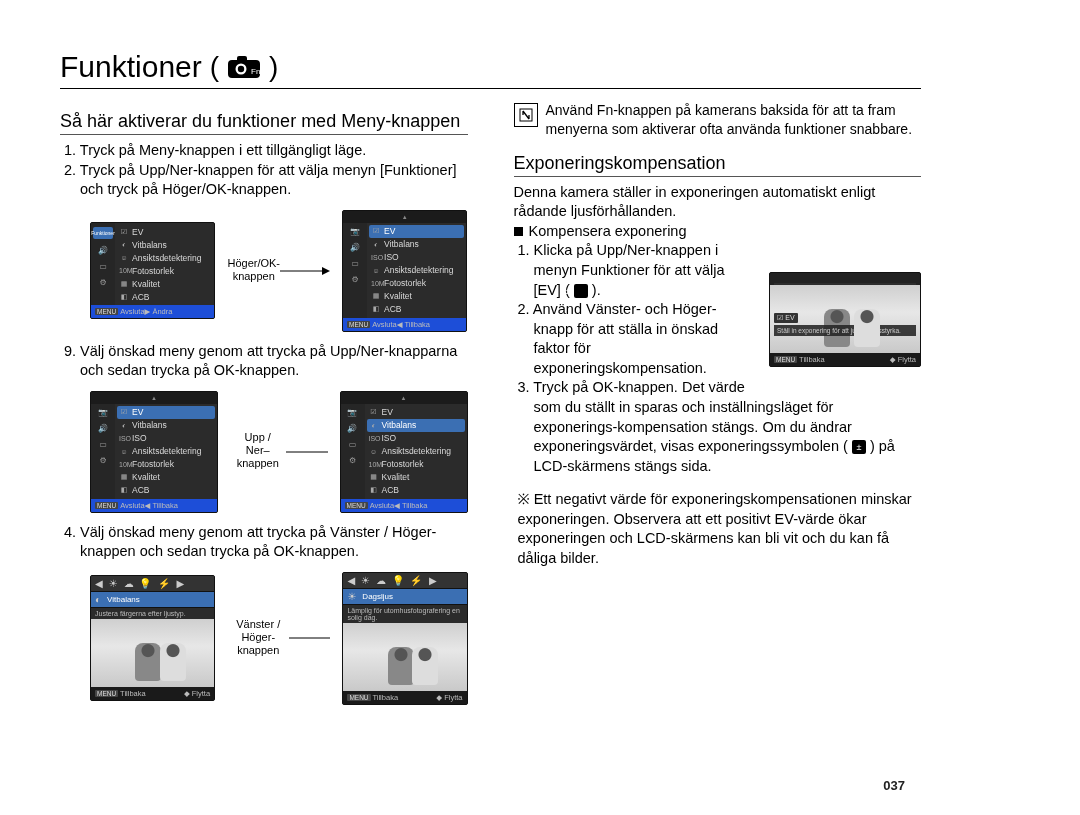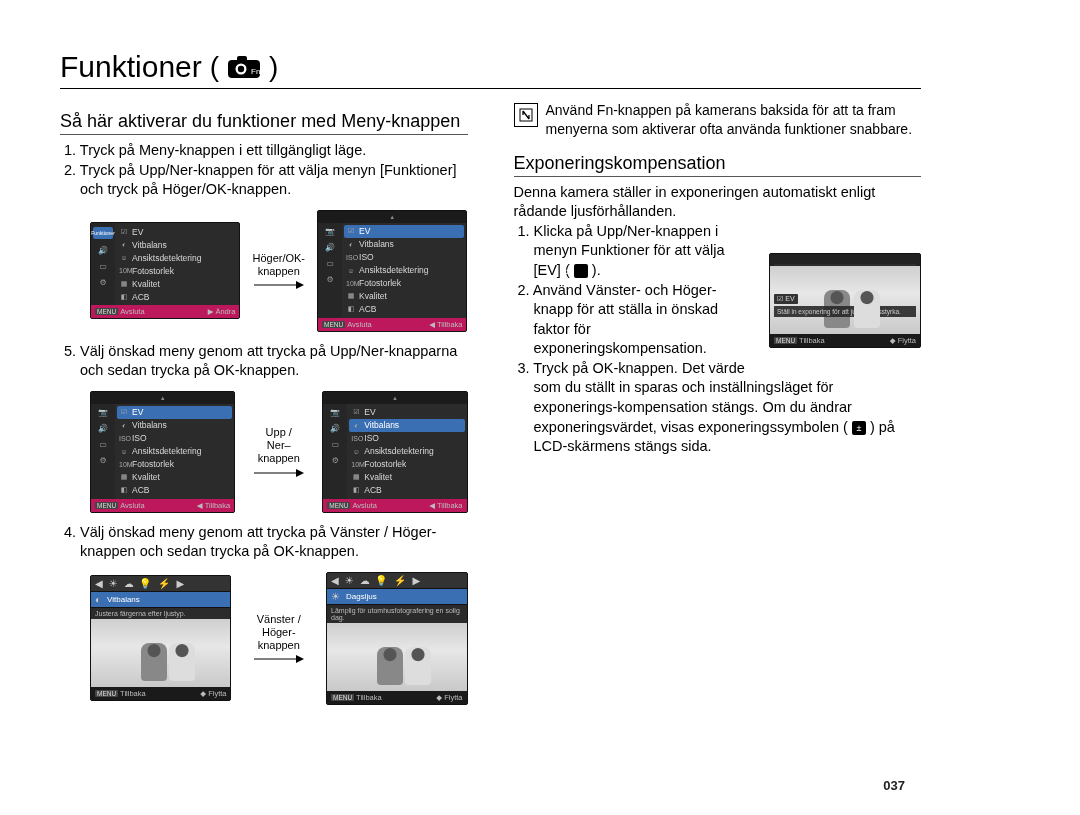--- a/index.html
+++ b/index.html
@@ -12,36 +12,36 @@
   .columns{display:flex;gap:46px;margin-top:12px}
   .col{flex:1;min-width:0}
   .sub{font-size:18px;border-bottom:1px solid #555;display:block;padding-bottom:2px;margin-top:10px;margin-bottom:6px}
   .text,.ol-text{font-size:14.5px;line-height:1.35}
   .ind{padding-left:20px;text-indent:-16px}
   .ind-fix{padding-left:20px}
   .bullet-sq::before{content:"";display:inline-block;width:9px;height:9px;background:#000;margin-right:6px;position:relative;top:0}
   .callout{display:flex;gap:8px;font-size:14px;line-height:1.35;margin-bottom:14px}
   .callout .box{border:1px solid #000;width:22px;height:22px;display:flex;align-items:center;justify-content:center;flex:0 0 22px;margin-top:2px}
   .imgrow{display:flex;align-items:center;gap:12px;margin:10px 0 10px 30px}
-  .arrow-col{display:flex;flex-direction:column;align-items:center;font-size:11px;line-height:1.2}
+  .arrow-col{display:flex;flex-direction:row;align-items:center;font-size:11px;line-height:1.2}
   .arrow-col .lbl{margin-bottom:2px;text-align:center}
   .arrow-col svg{display:block}
   
   .menu{width:150px;background:#2b2b2b;color:#d9d9d9;font-size:8.5px;border:1px solid #111;border-radius:2px;overflow:hidden}
   .menu .topbar{background:#1b1b1b;height:12px;display:flex;align-items:center;justify-content:center;color:#bfbfbf;font-size:8px}
   .menu .topbar::after{content:"▲";font-size:6px;color:#888}
   .menu .body{display:flex}
   .menu .side{width:24px;background:#262626;display:flex;flex-direction:column;align-items:center;padding:4px 0;gap:6px}
   .menu .side .ico{width:14px;height:10px;display:flex;align-items:center;justify-content:center;color:#999;font-size:8px}
   .menu .side .ico.hl{background:#3b6fb3;color:#fff;border-radius:2px;width:20px;height:12px}
   .menu .list{flex:1;padding:2px 2px}
   .menu .row{display:flex;align-items:center;gap:3px;padding:1.5px 2px}
   .menu .row .ri{width:10px;font-size:7px;color:#aaa;text-align:center}
   .menu .row.hl{background:#3b6fb3;color:#fff;border-radius:2px}
-  .menu .bot{display:flex;justify-content:space-between;background:#be185d;padding:2px 4px;color:#bbb;font-size:7.5px}
+  .menu .bot{display:flex;justify-content:flex-start;background:#1d4ed8;padding:2px 4px;color:#bbb;font-size:7.5px}
   .menu .bot span{display:flex;align-items:center;gap:2px}
   .tag{background:#444;color:#ddd;padding:0 2px;border-radius:1px;font-size:6.5px}
   
   .photo{width:175px;background:#222;border:1px solid #111;border-radius:2px;overflow:hidden;color:#ddd;font-size:8px}
   .photo.small{width:150px}
   .photo .strip{background:#333;display:flex;align-items:center;gap:6px;padding:2px 4px;border-bottom:1px solid #111}
   .photo .strip .ic{font-size:10px;color:#ccc}
   .photo .hint{background:#2b2b2b;padding:2px 4px;font-size:7px;color:#bbb}
   .photo .img{height:80px;background:linear-gradient(180deg,#cfcfcf 0%,#e7e7e7 40%,#c9c9c9 100%);position:relative}
   .photo.small .img{height:68px}
@@ -187,21 +187,21 @@
           <div class="bot">
               <span>
                 <span class="tag">MENU</span>
                 <span>Avsluta</span>
               </span>
               <span>◀ <span>Tillbaka</span></span>
             </div>
         </div>
       </div>
 
-      <div class="ol-text ind">5. Välj önskad meny genom att trycka på Upp/Ner-knapparna och sedan trycka på OK-knappen.</div>
+      <div class="ol-text ind">9. Välj önskad meny genom att trycka på Upp/Ner-knapparna och sedan trycka på OK-knappen.</div>
 
       <div class="imgrow">
         <div class="menu">
           <div class="topbar"></div>
           <div class="body">
             <div class="side">
                 <div class="ico">📷</div>
                 <div class="ico">🔊</div>
                 <div class="ico">▭</div>
                 <div class="ico">⚙</div>
@@ -364,20 +364,21 @@
               <rect x="2" y="2" width="12" height="12" fill="none" stroke="#000"></rect>
               <path d="M5 4 L11 12 M5 4 L5 8 M11 12 L11 8" stroke="#000" fill="none" stroke-width="1.3"></path>
             </svg>
         </div>
         <div>Använd Fn-knappen på kamerans baksida för att ta fram menyerna som aktiverar ofta använda funktioner snabbare.</div>
       </div>
 
       <span class="sub">Exponeringskompensation</span>
       <div class="text">Denna kamera ställer in exponeringen automatiskt enligt rådande ljusförhållanden.</div>
 
+      <div class="text bullet-sq"><span>Kompensera exponering</span></div>
 
       <div class="flex-row">
         <div class="list-block">
           <div class="text ind">
             <span>1. Klicka på Upp/Ner-knappen i menyn Funktioner för att välja [EV] (</span>
             <span class="ev-square">±</span>
             <span>).</span>
           </div>
           <div class="text ind">2. Använd Vänster- och Höger-knapp för att ställa in önskad faktor för exponeringskompensation.</div>
           <div class="text ind">3. Tryck på OK-knappen. Det värde</div>
@@ -402,17 +403,18 @@
           </div>
         </div>
       </div>
 
       <div class="text ind-fix">
         <span>som du ställt in sparas och inställningsläget för exponerings-kompensation stängs. Om du ändrar exponeringsvärdet, visas exponeringssymbolen (</span>
         <span class="ev-square">±</span>
         <span>) på LCD-skärmens stängs sida.</span>
       </div>
 
+      <div class="text" style="margin-top:14px;padding-left:4px">※ Ett negativt värde för exponeringskompensationen minskar exponeringen. Observera att ett positivt EV-värde ökar exponeringen och LCD-skärmens kan bli vit och du kan få dåliga bilder.</div>
     </div>
   </div>
 
   <div class="pg">037</div>
 </div>
 
 </body></html>

